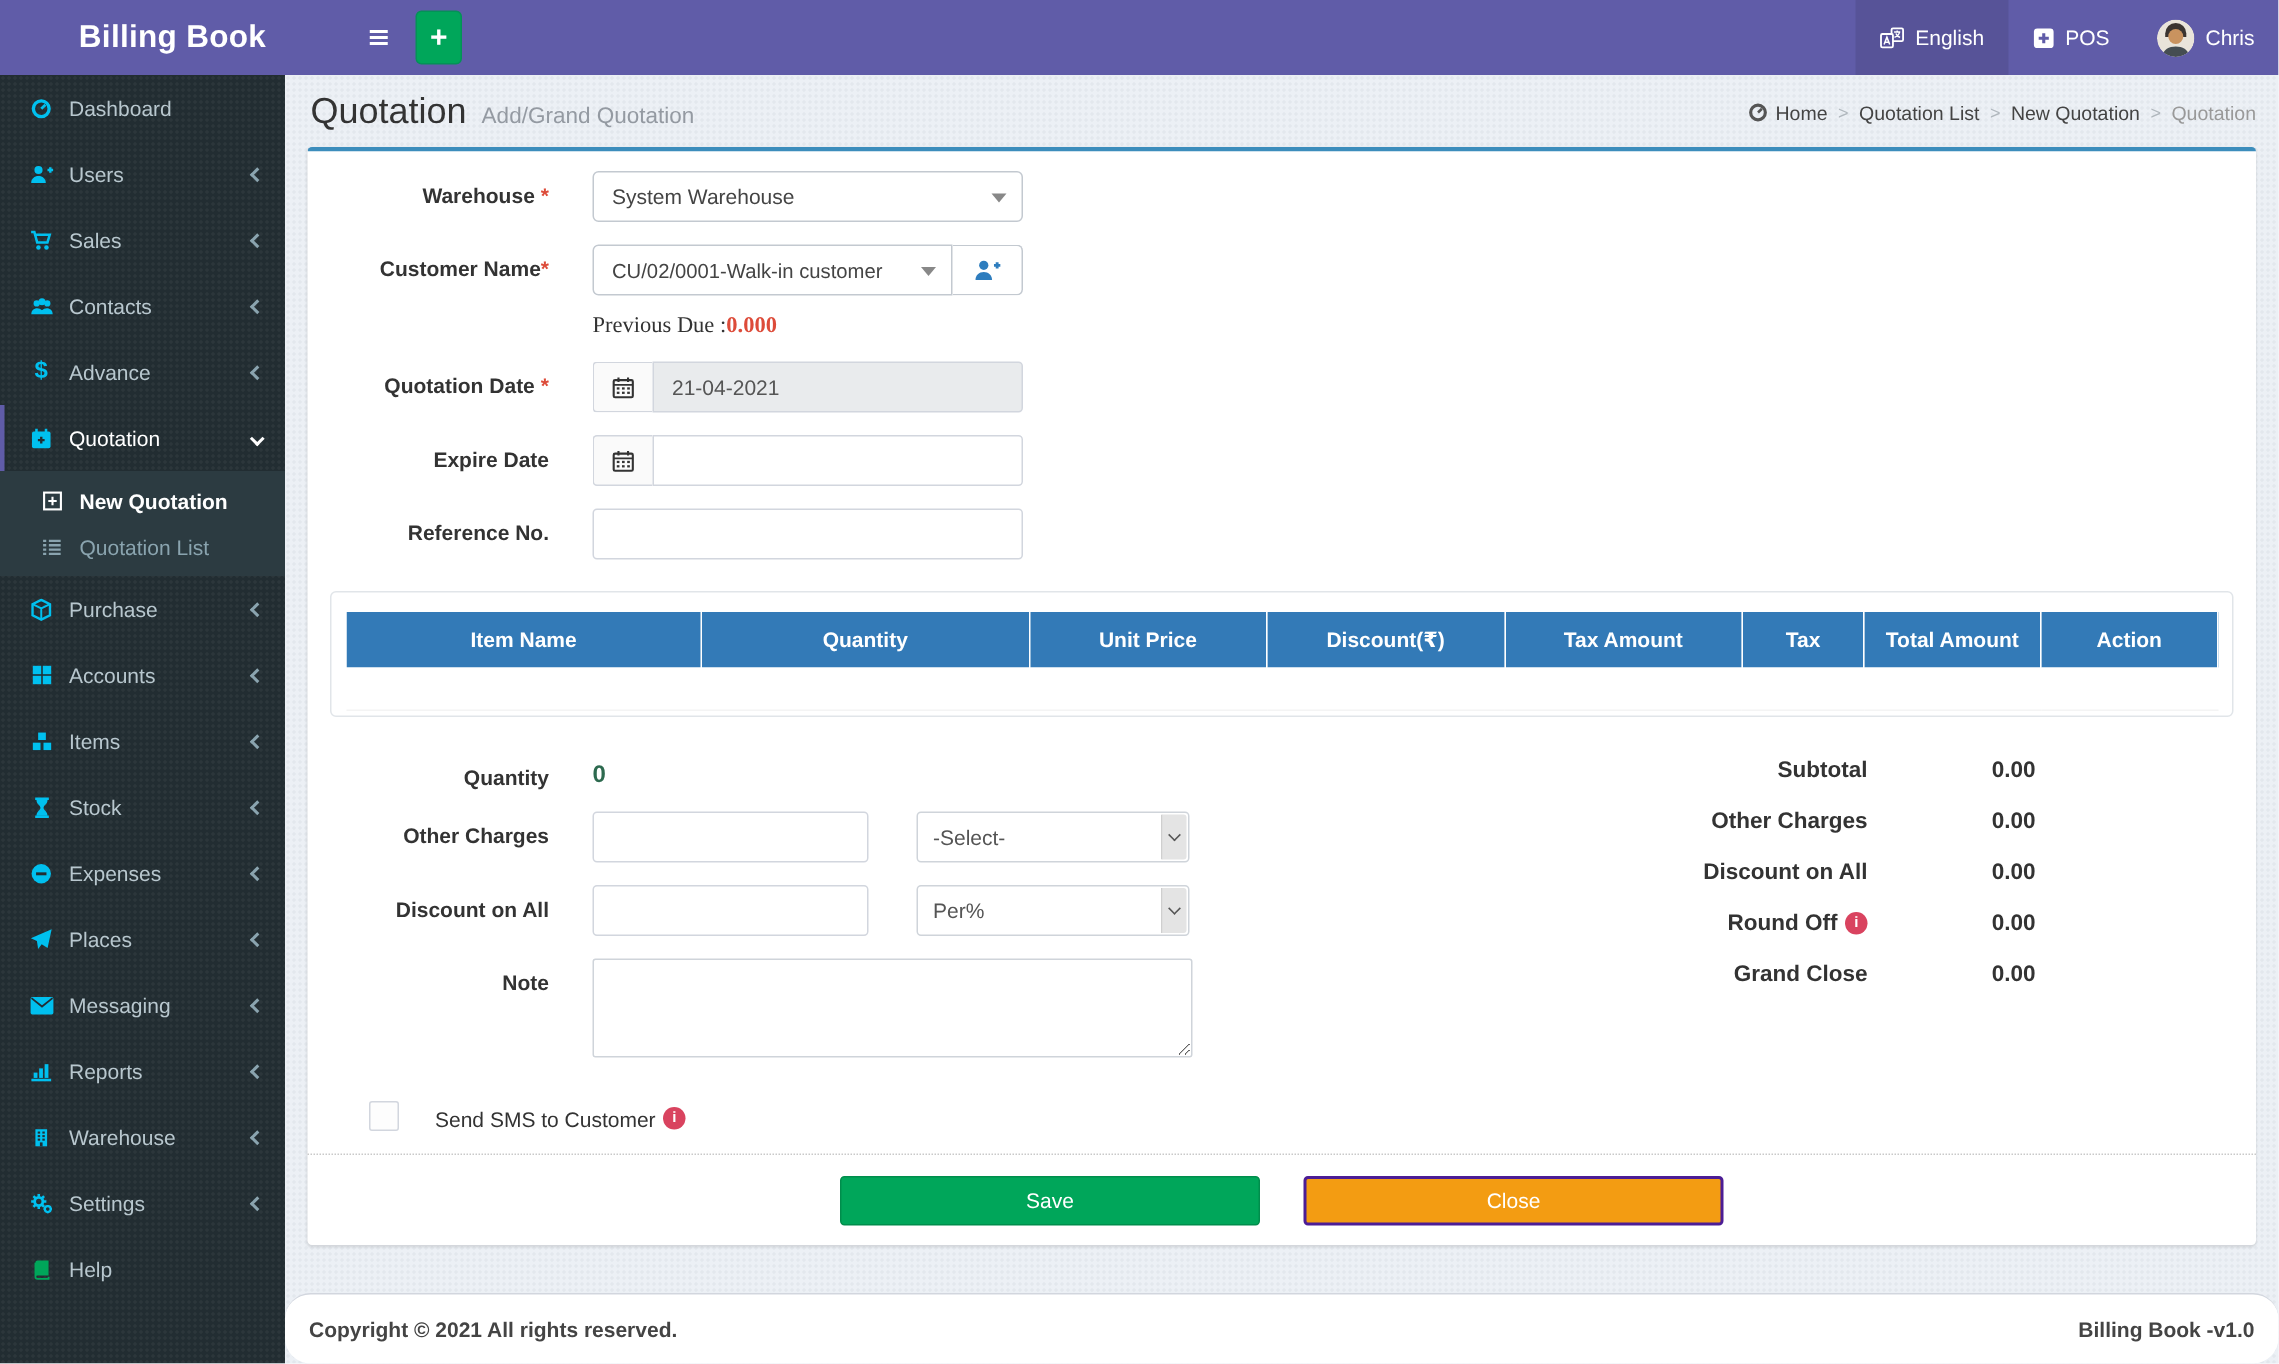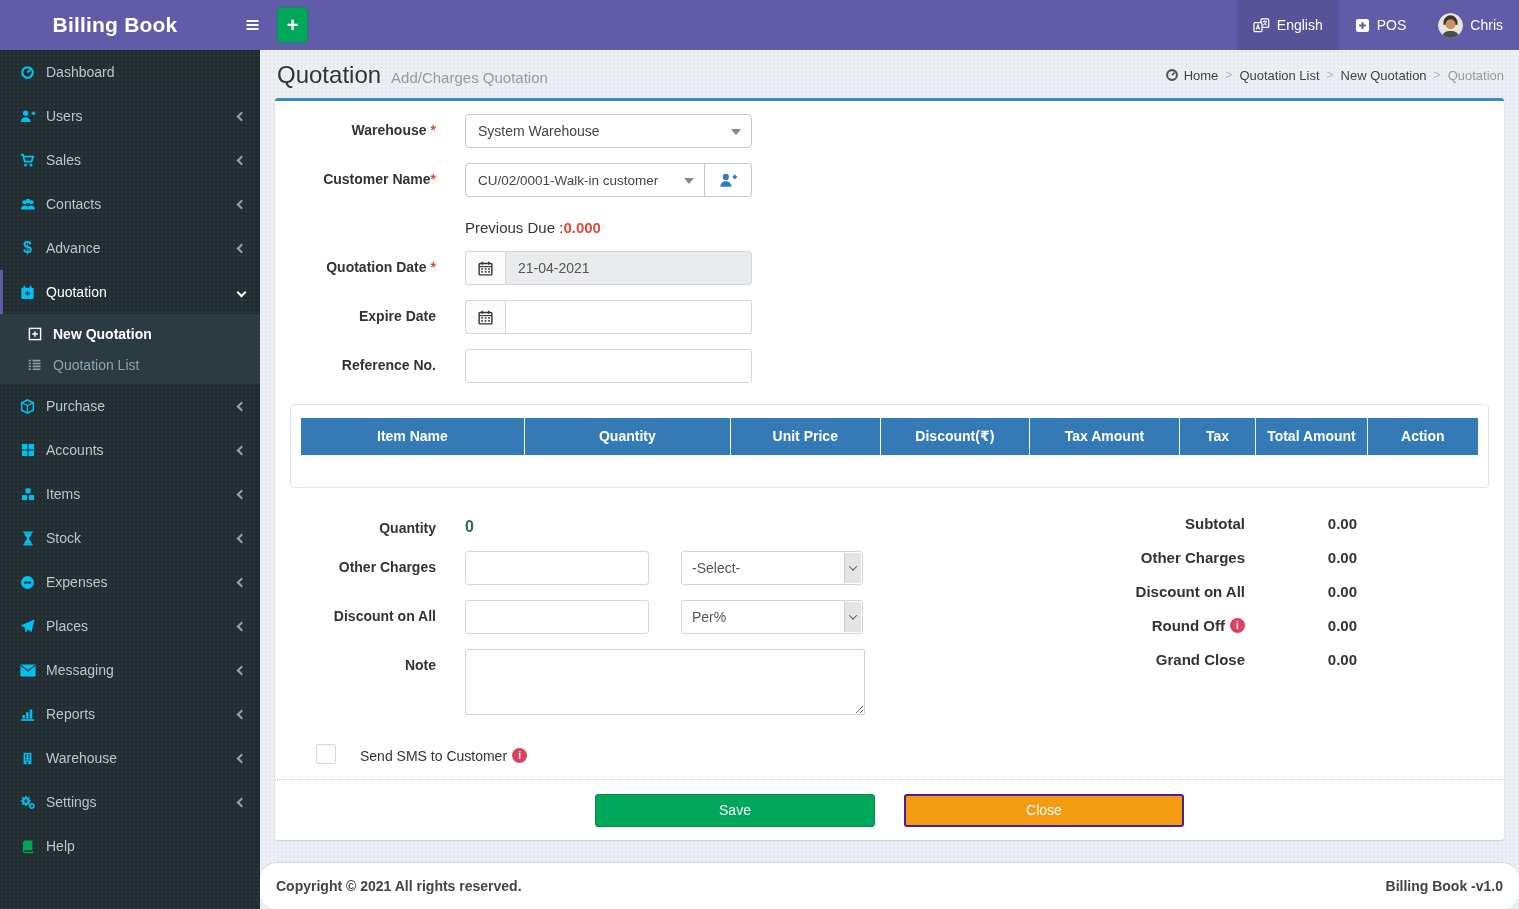--- a/index.html
+++ b/index.html
@@ -13,21 +13,21 @@
   .nav { flex:1; display:flex; align-items:center; }
   .hamburger { width:45px; height:50px; display:flex; align-items:center; justify-content:center; cursor:pointer; }
   .plusbtn { width:31px; height:36px; margin-left:2px; background:#00a65a; border:1px solid #049257; border-radius:4px; color:#fff; font-size:20px; font-weight:bold; display:flex; align-items:center; justify-content:center; cursor:pointer; }
   .nav-right { margin-left:auto; display:flex; height:50px; }
   .nav-item { display:flex; align-items:center; gap:7px; padding:0 16px; color:#fff; font-size:14px; cursor:pointer; }
   .nav-item.lang { background:rgba(0,0,0,0.09); }
   .avatar { width:25px; height:25px; border-radius:50%; overflow:hidden; flex-shrink:0; }
 
   
   .main { flex:1; display:flex; min-height:0; }
-  .sidebar { width:260px; flex-shrink:0; background:#222d32;
+  .sidebar { width:190px; flex-shrink:0; background:#222d32;
              background-image:radial-gradient(rgba(255,255,255,0.045) 1px, transparent 1.2px); background-size:4px 4px; }
   .content-col { flex:1; display:flex; flex-direction:column; min-width:0;
              background:#ecf0f5; background-image:radial-gradient(rgba(110,120,130,0.07) 1px, transparent 1.2px); background-size:4px 4px; }
 
   
   .side-item { height:44px; display:flex; align-items:center; padding:0 15px; color:#b8c7ce; cursor:pointer; border-left:3px solid transparent; }
   .side-item.active { color:#fff; border-left-color:#605ca8; }
   .sicon { width:19px; margin-right:9px; display:flex; align-items:center; justify-content:center; color:#00c0ef; font-weight:bold; flex-shrink:0; }
   .sicon.green { color:#00a65a; }
   .slabel { font-size:14px; }
@@ -68,21 +68,21 @@
   .addbtn { width:47px; height:34px; border:1px solid #c3c9d0; border-left:none; border-radius:0 4px 4px 0; background:#fff;
             display:flex; align-items:center; justify-content:center; color:#2e7dbe; cursor:pointer; }
 
   .igroup { display:flex; width:287px; height:34px; }
   .iaddon { width:40px; background:#fafafa; border:1px solid #d2d6de; border-right:none; border-radius:3px 0 0 3px;
             display:flex; align-items:center; justify-content:center; color:#333; }
   .itext { flex:1; height:34px; border:1px solid #d2d6de; border-radius:0 3px 3px 0; padding:6px 12px; font-size:14px; color:#555; font-family:inherit; outline:none; }
   .itext.disabled { background:#e9ebed; }
   input.plain { width:287px; height:34px; border:1px solid #d2d6de; border-radius:3px; padding:6px 12px; font-size:14px; color:#555; font-family:inherit; outline:none; background:#fff; }
 
-  .prevdue { margin-top:22px; font-size:15px; color:#333; }
+  .prevdue { margin-top:12px; font-size:15px; color:#333;font-family:Liberation Serif, serif; }
   .prevdue b { color:#dd4b39; font-size:15px; }
 
   
   .items-box { margin:6px 15px 0; border:1px solid #e1e5e9; border-radius:4px; padding:13px 9px 3px; }
   .search-group { display:flex; width:777px; height:34px; margin:0 auto 15px; }
   .search-addon { width:43px; background:#fff; border:1px solid #c8cdd3; border-right:none; border-radius:4px 0 0 4px; display:flex; align-items:center; justify-content:center; }
   .search-input { flex:1; border:1px solid #c8cdd3; border-radius:0 4px 4px 0; padding:6px 12px; font-size:14px; color:#555; font-family:inherit; outline:none; }
   .search-input::placeholder { color:#9aa0a6; }
   .items-table { width:100%; border-collapse:collapse; }
   .items-table th { background:#337ab7; color:#fff; font-size:14px; font-weight:bold; height:37px; border:1px solid #fff; border-top:none; text-align:center; }
@@ -411,21 +411,21 @@
         <span class="slabel">Help</span>
       </div>
 
     </div>
 
     <div class="content-col">
 
       <div class="content-header">
         <div class="ch-left">
           <span class="page-title">Quotation</span>
-          <span class="page-subtitle">Add/Charges Quotation</span>
+          <span class="page-subtitle">Add/Grand Quotation</span>
         </div>
         <div class="breadcrumb">
           <span class="bc-home-icon">
             <svg width="14" height="14" viewBox="0 0 16 16">
                 <circle cx="8" cy="8" r="5.6" fill="none" stroke="#555" stroke-width="2.4"></circle>
                 <path d="M8 8l3-2.8" stroke="#555" stroke-width="2"></path>
               </svg>
           </span>
           <span class="bc-link">Home</span>
           <span class="bc-sep">&gt;</span>

